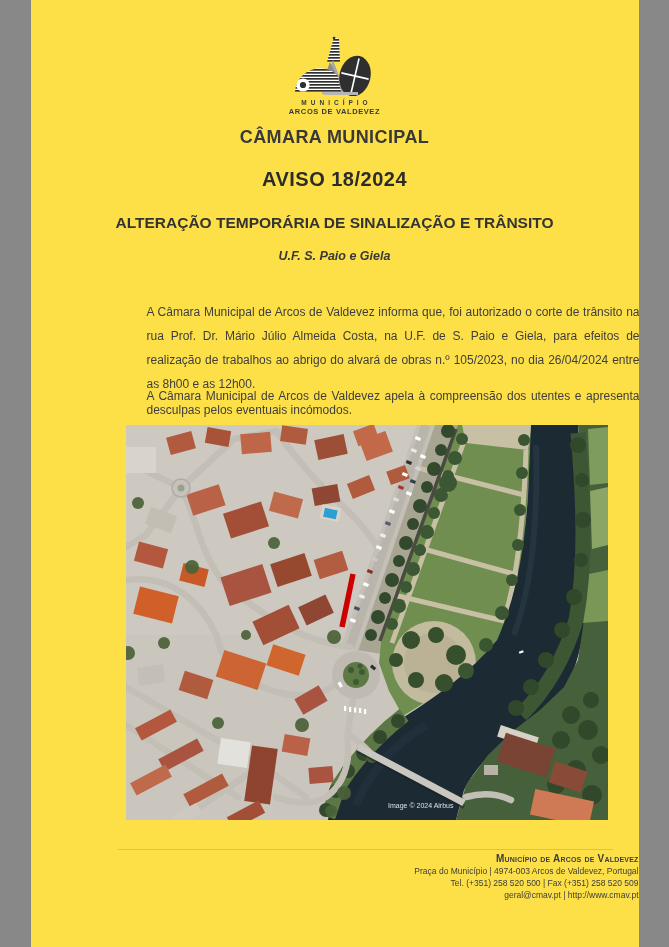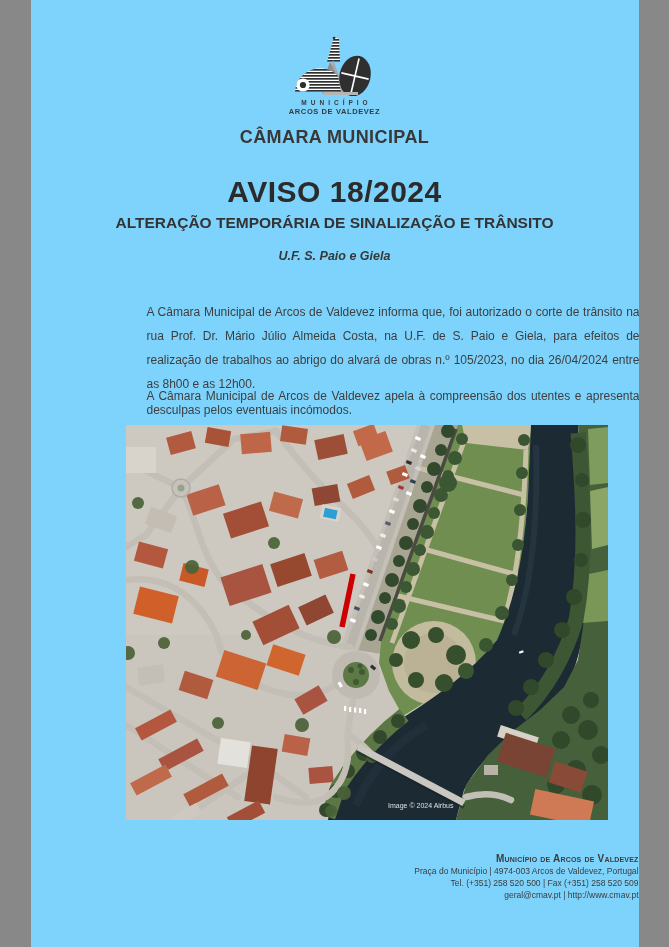--- a/index.html
+++ b/index.html
@@ -1,26 +1,26 @@
 <!DOCTYPE html>
 <html><head>
 <meta charset="utf-8">
 <style>
   html,body{margin:0;padding:0;background:#888;}
   .page{
-    position:relative;width:608px;height:947px;background:#7dd3fc;
+    position:relative;width:608px;height:947px;background:#fde047;
     margin:0 auto;overflow:hidden;
     font-family:"Liberation Sans","DejaVu Sans",sans-serif;color:#3d3d3d;
   }
   .center-abs{position:absolute;left:0;right:0;text-align:center;}
   .logo-block{position:absolute;top:36px;left:0;right:0;display:flex;flex-direction:column;align-items:center;}
   .logo-word{font-size:6.5px;font-weight:bold;letter-spacing:4px;color:#3a3a3a;margin-top:3px;text-indent:4px;}
   .logo-name{font-size:7.5px;font-weight:bold;letter-spacing:0.6px;color:#3a3a3a;margin-top:1px;}
   .org-line{top:127px;font-size:18px;font-weight:bold;letter-spacing:0.4px;color:#383838;}
-  .doc-title{top:175px;font-size:30px;font-weight:bold;color:#2b2b2b;letter-spacing:0.5px;}
+  .doc-title{top:168px;font-size:20px;font-weight:bold;color:#2b2b2b;letter-spacing:0.5px;}
   .doc-subtitle{top:214px;font-size:15.5px;font-weight:bold;color:#333333;}
   .doc-location{top:249px;font-size:12.5px;font-weight:bold;font-style:italic;color:#383838;}
   .para{position:absolute;left:88px;width:493px;text-align:justify;font-size:12px;color:#3e3e3e;margin-left:28px;}
   .para-1{top:288px;line-height:24px;}
   .para-2{top:377px;line-height:14px;}
   .map-wrap{position:absolute;left:95px;top:425px;width:482px;height:395px;}
   .footer-divider{position:absolute;top:849px;left:87px;width:495px;height:1px;background:#bcbcbc;}
   .footer{position:absolute;top:853px;left:0;right:0;text-align:right;font-size:8.5px;line-height:12px;color:#3c3c3c;}
   .footer .f1{font-weight:bold;font-variant:small-caps;font-size:10px;letter-spacing:0.2px;}
 </style>

